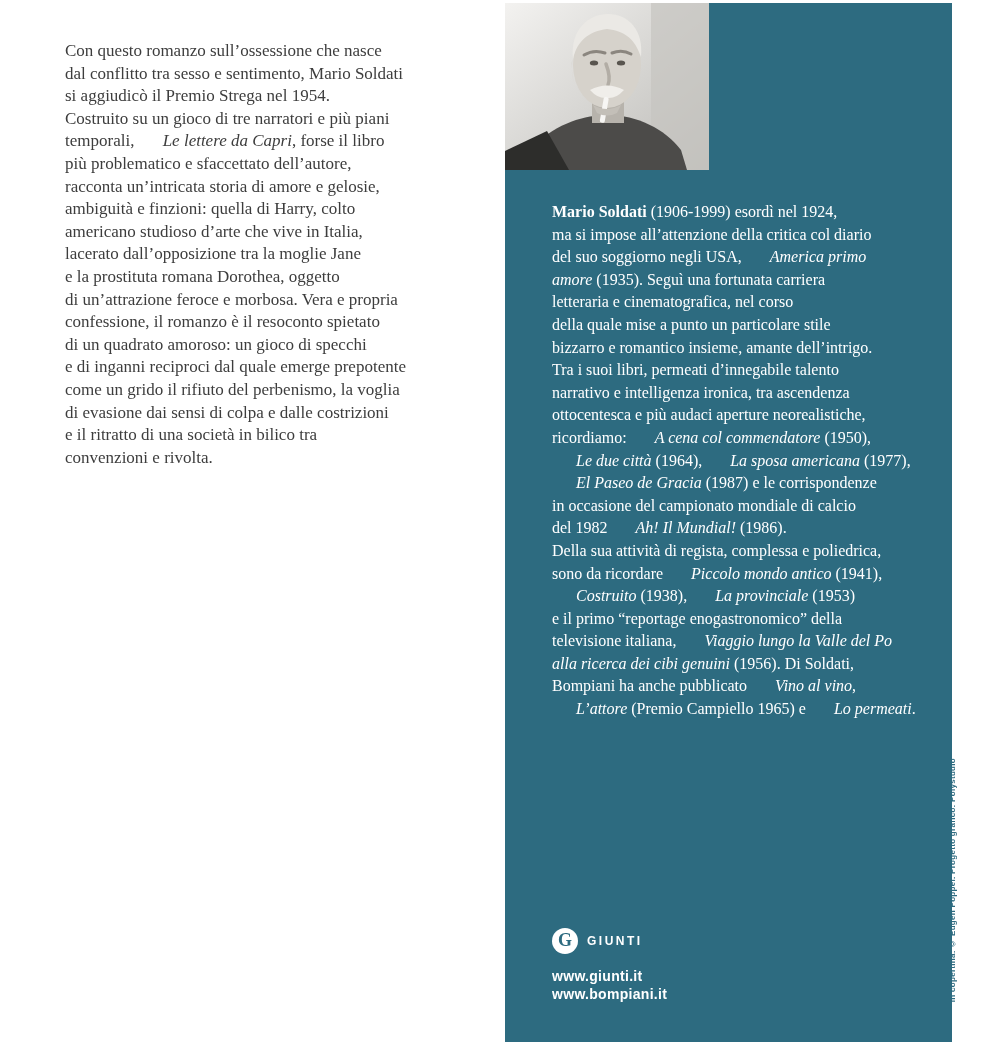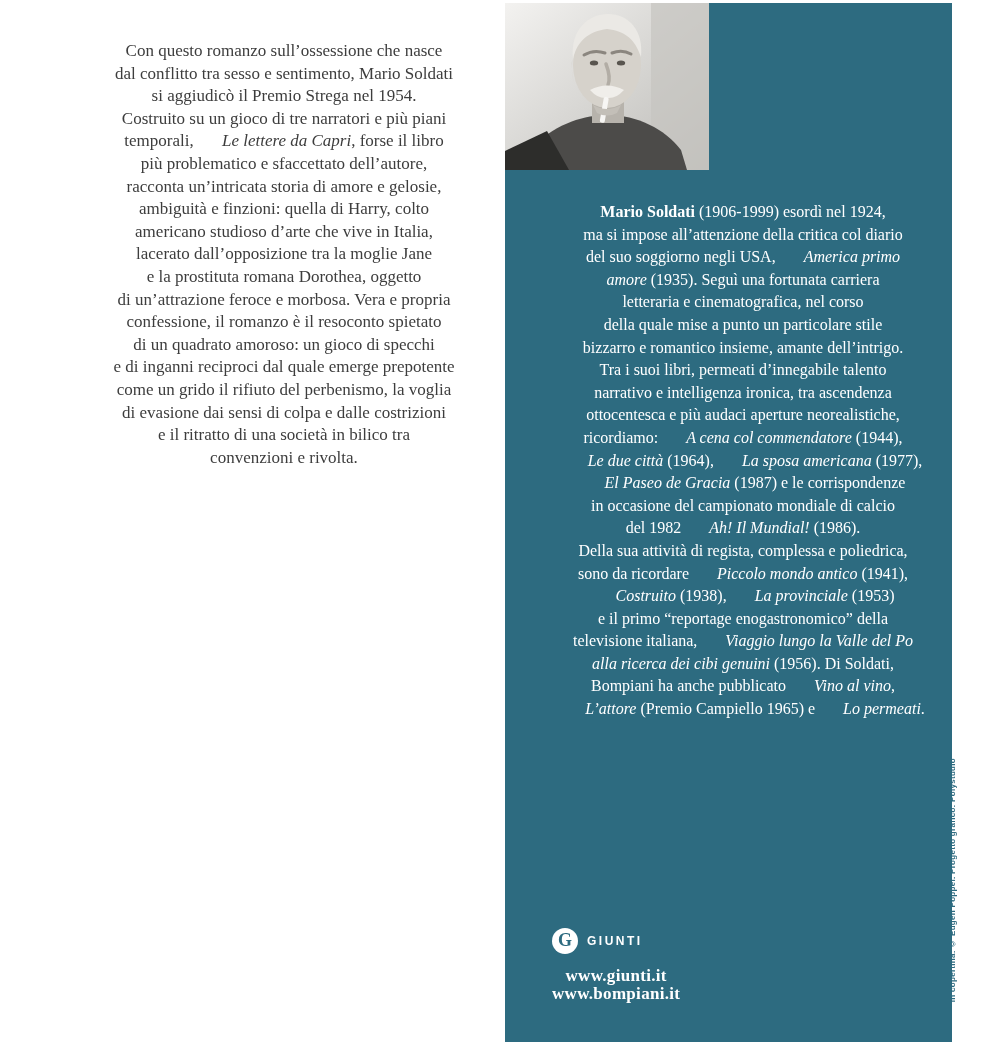--- a/index.html
+++ b/index.html
@@ -1,18 +1,18 @@
 <!DOCTYPE html>
 <html><head>
 <meta charset="utf-8">
 <style>
   html,body{margin:0;padding:0;background:#fff;}
   .page{
     position:relative;width:1000px;height:1042px;background:#fff;
-    overflow:hidden;font-family:"Liberation Serif","DejaVu Serif",serif;text-align:center;
+    overflow:hidden;font-family:"Liberation Serif","DejaVu Serif",serif;
   }
   
   .left-col{position:absolute;left:0;top:0;width:505px;height:1042px;}
   .synopsis{
     position:absolute;left:65px;top:40px;width:438px;
     font-size:17px;line-height:22.6px;color:#3d3d3d;
     white-space:pre-line;margin:0;
   }
   
   .teal-col{
@@ -42,22 +42,22 @@
   .logo-g{
     color:#2d6b80;font-family:"Liberation Serif",serif;
     font-weight:bold;font-size:18px;line-height:1;transform:translateY(-1px);
   }
   .logo-text{
     color:#ffffff;font-family:"Liberation Sans","DejaVu Sans",sans-serif;
     font-weight:bold;font-size:12px;letter-spacing:2.5px;
   }
   .urls{margin-top:12px;}
   .url{
-    color:#ffffff;font-family:Liberation Serif, serif;
-    font-weight:bold;font-size:17px;line-height:18px;letter-spacing:0.3px;
+    color:#ffffff;font-family:Liberation Sans, sans-serif;
+    font-weight:bold;font-size:14px;line-height:18px;letter-spacing:0.3px;
   }
   
   .credit{
     position:absolute;left:948px;bottom:40px;
     writing-mode:vertical-rl;transform:rotate(180deg);
     font-family:"Liberation Sans","DejaVu Sans",sans-serif;
     font-weight:bold;font-size:8px;letter-spacing:0.3px;
     color:#2d6b80;white-space:nowrap;
   }
 </style>
@@ -130,21 +130,21 @@
     <p class="bio"><span class="b">Mario Soldati</span><span> (1906-1999) esordì nel 1924,
 ma si impose all’attenzione della critica col diario
 del suo soggiorno negli USA, </span><span class="it">America primo
 amore</span><span> (1935). Seguì una fortunata carriera
 letteraria e cinematografica, nel corso
 della quale mise a punto un particolare stile
 bizzarro e romantico insieme, amante dell’intrigo.
 Tra i suoi libri, permeati d’innegabile talento
 narrativo e intelligenza ironica, tra ascendenza
 ottocentesca e più audaci aperture neorealistiche,
-ricordiamo: </span><span class="it">A cena col commendatore</span><span> (1944),
+ricordiamo: </span><span class="it">A cena col commendatore</span><span> (1950),
 </span><span class="it">Le due città</span><span> (1964), </span><span class="it">La sposa americana</span><span> (1977),
 </span><span class="it">El Paseo de Gracia</span><span> (1987) e le corrispondenze
 in occasione del campionato mondiale di calcio
 del 1982 </span><span class="it">Ah! Il Mundial!</span><span> (1986).
 Della sua attività di regista, complessa e poliedrica,
 sono da ricordare </span><span class="it">Piccolo mondo antico</span><span> (1941),
 </span><span class="it">Costruito</span><span> (1938), </span><span class="it">La provinciale</span><span> (1953)
 e il primo “reportage enogastronomico” della
 televisione italiana, </span><span class="it">Viaggio lungo la Valle del Po
 alla ricerca dei cibi genuini</span><span> (1956). Di Soldati,

